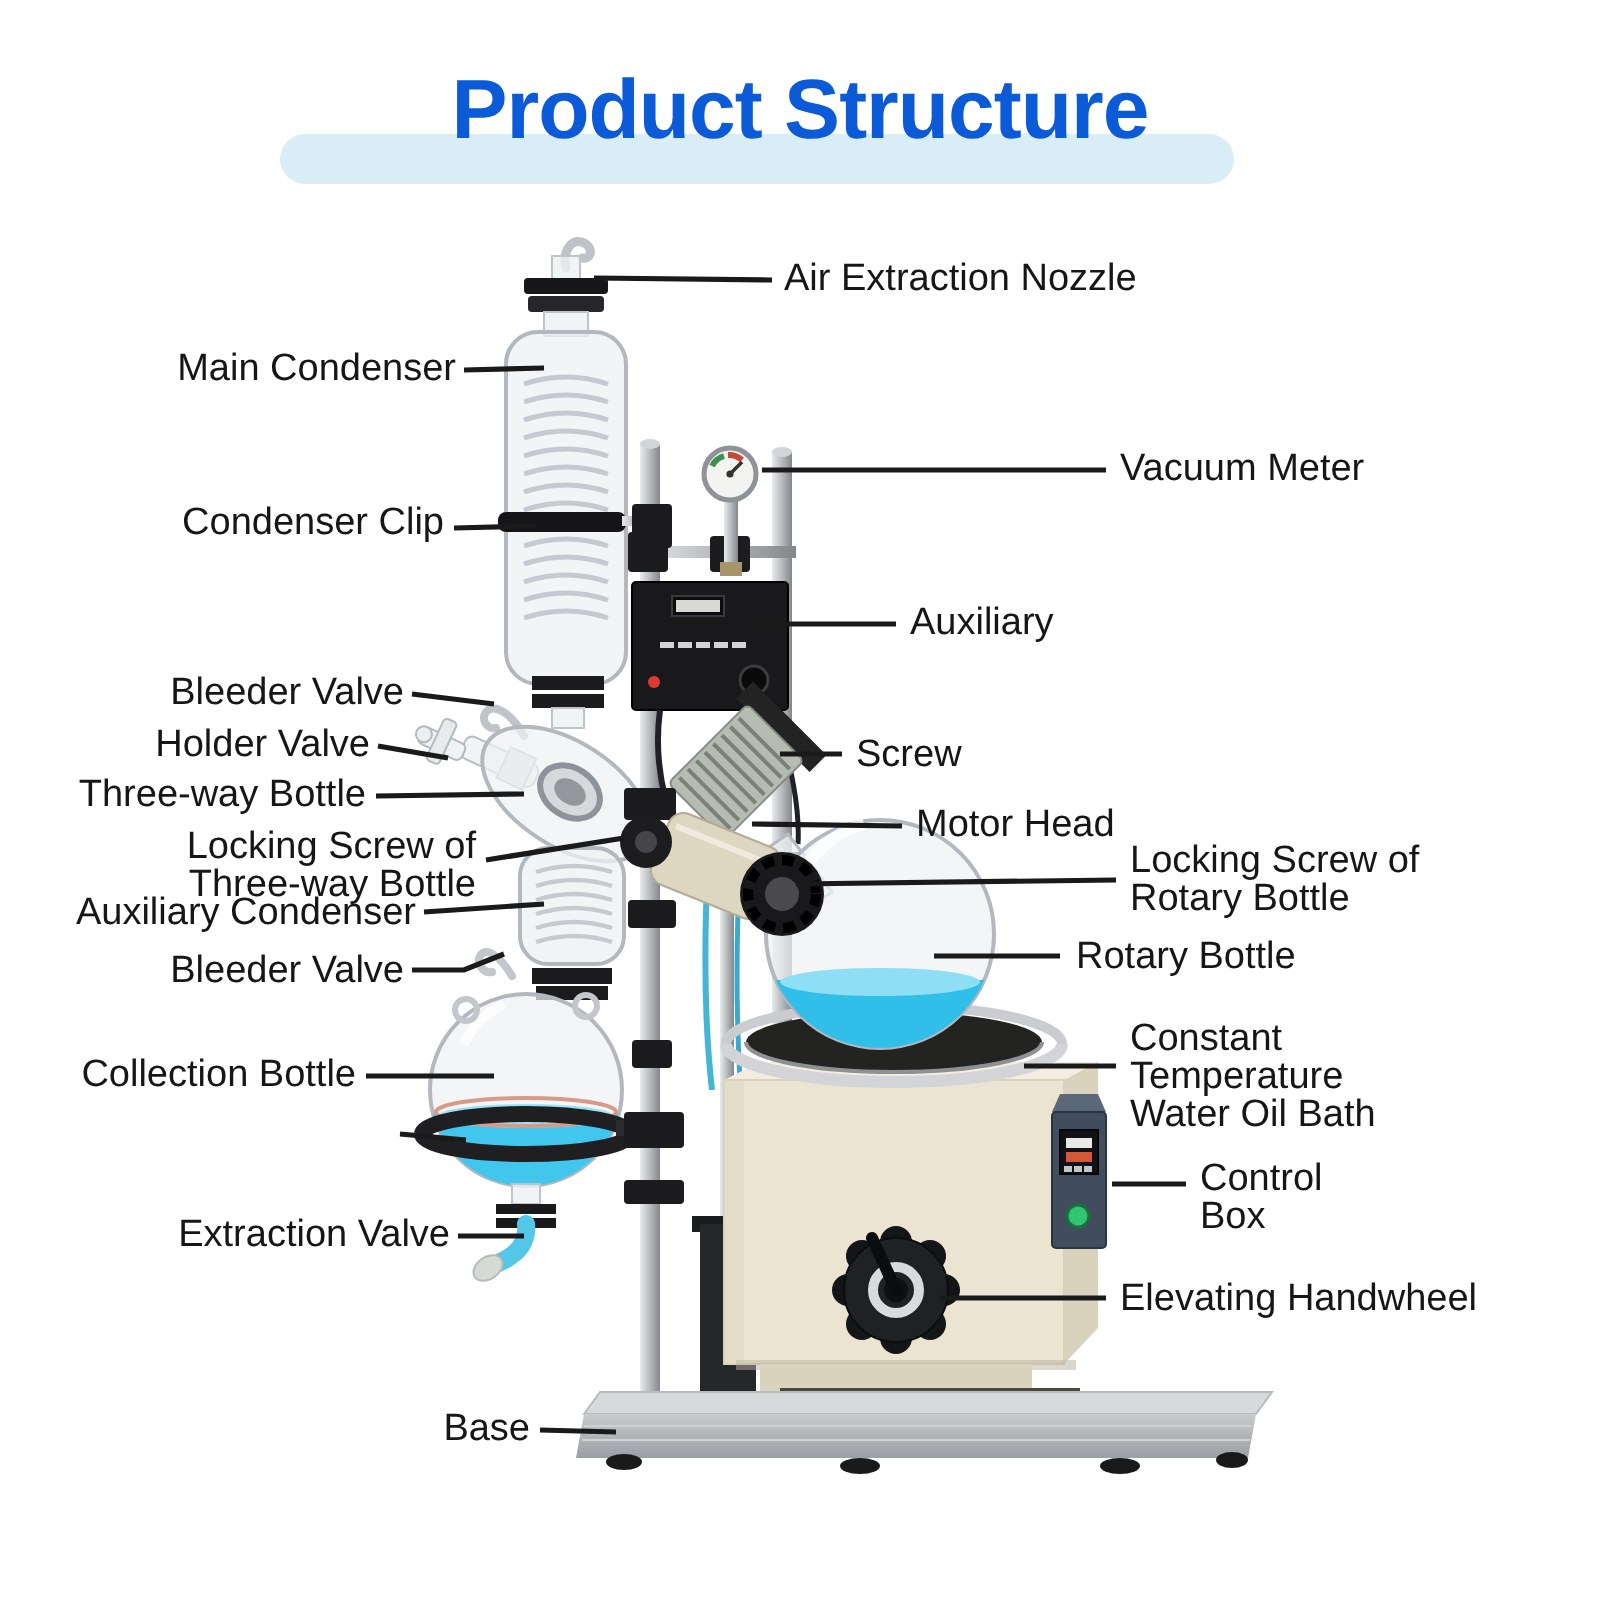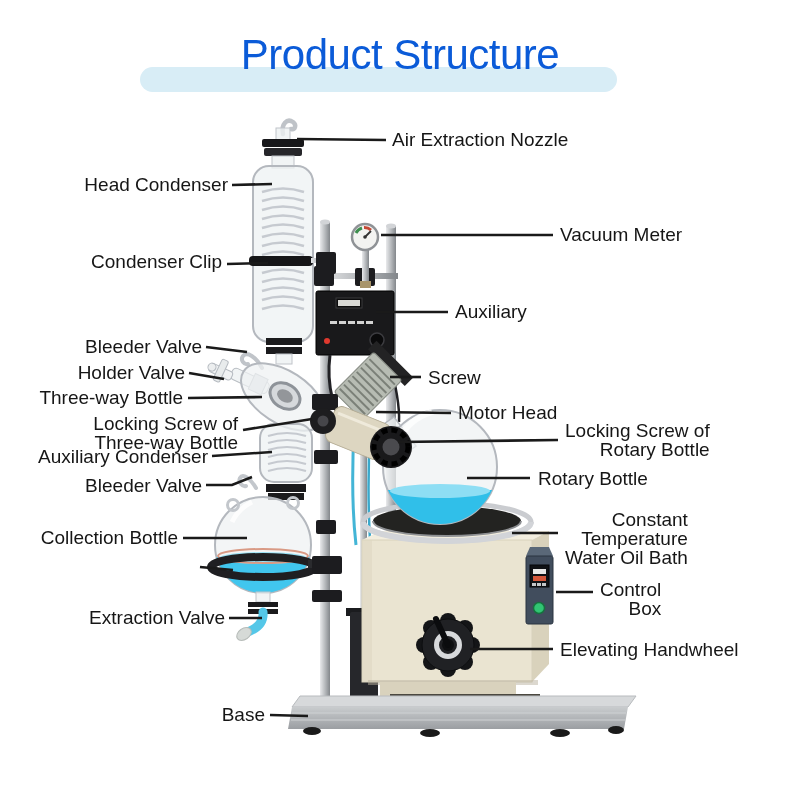--- a/index.html
+++ b/index.html
@@ -2,25 +2,25 @@
 <html><head>
 <meta charset="utf-8">
 <style>
   html,body{margin:0;padding:0;}
   body{width:800px;height:800px;background:#ffffff;position:relative;overflow:hidden;
        font-family:"Liberation Sans",sans-serif;}
   .stage{position:absolute;inset:0;}
   .title-band{position:absolute;left:140px;top:67px;width:477px;height:25px;
               border-radius:13px;background:#d8edf6;}
   .page-title{position:absolute;left:0;top:31px;width:800px;text-align:center;
-              font-size:42px;font-weight:normal;color:#0b5bd8;letter-spacing:-0.5px;}
+              font-size:42px;font-weight:bold;color:#0b5bd8;letter-spacing:-0.5px;}
   .lbl{position:absolute;font-size:19px;line-height:19px;color:#161616;
        white-space:pre-line;}
   .lbl.r{text-align:right;}
-  .lbl.l{text-align:right;}
+  .lbl.l{text-align:left;}
   svg{position:absolute;left:0;top:0;}
 </style>
 </head>
 <body>
 
 <div class="stage">
 
   <div class="title-band"></div>
   <div class="page-title">Product Structure</div>
 
@@ -270,21 +270,21 @@
       <path d="M512,533 L558,533"></path>
       <path d="M200,567 L233,570"></path>
       <path d="M556,592 L593,592"></path>
       <path d="M229,618 L262,618"></path>
       <path d="M470,649 L553,649"></path>
       <path d="M270,715 L308,716"></path>
     </g>
   </svg>
 
   <div class="lbl l" style="left:392px;top:130px">Air Extraction Nozzle</div>
-  <div class="lbl r" style="right:572px;top:175px">Head Condenser</div>
+  <div class="lbl r" style="right:572px;top:175px">Main Condenser</div>
   <div class="lbl r" style="right:578px;top:252px">Condenser Clip</div>
   <div class="lbl l" style="left:560px;top:225px">Vacuum Meter</div>
   <div class="lbl l" style="left:455px;top:302px">Auxiliary</div>
   <div class="lbl r" style="right:598px;top:337px">Bleeder Valve</div>
   <div class="lbl r" style="right:615px;top:363px">Holder Valve</div>
   <div class="lbl r" style="right:617px;top:388px">Three-way Bottle</div>
   <div class="lbl l" style="left:428px;top:368px">Screw</div>
   <div class="lbl r" style="right:562px;top:414px">Locking Screw of
 Three-way Bottle</div>
   <div class="lbl l" style="left:458px;top:403px">Motor Head</div>

